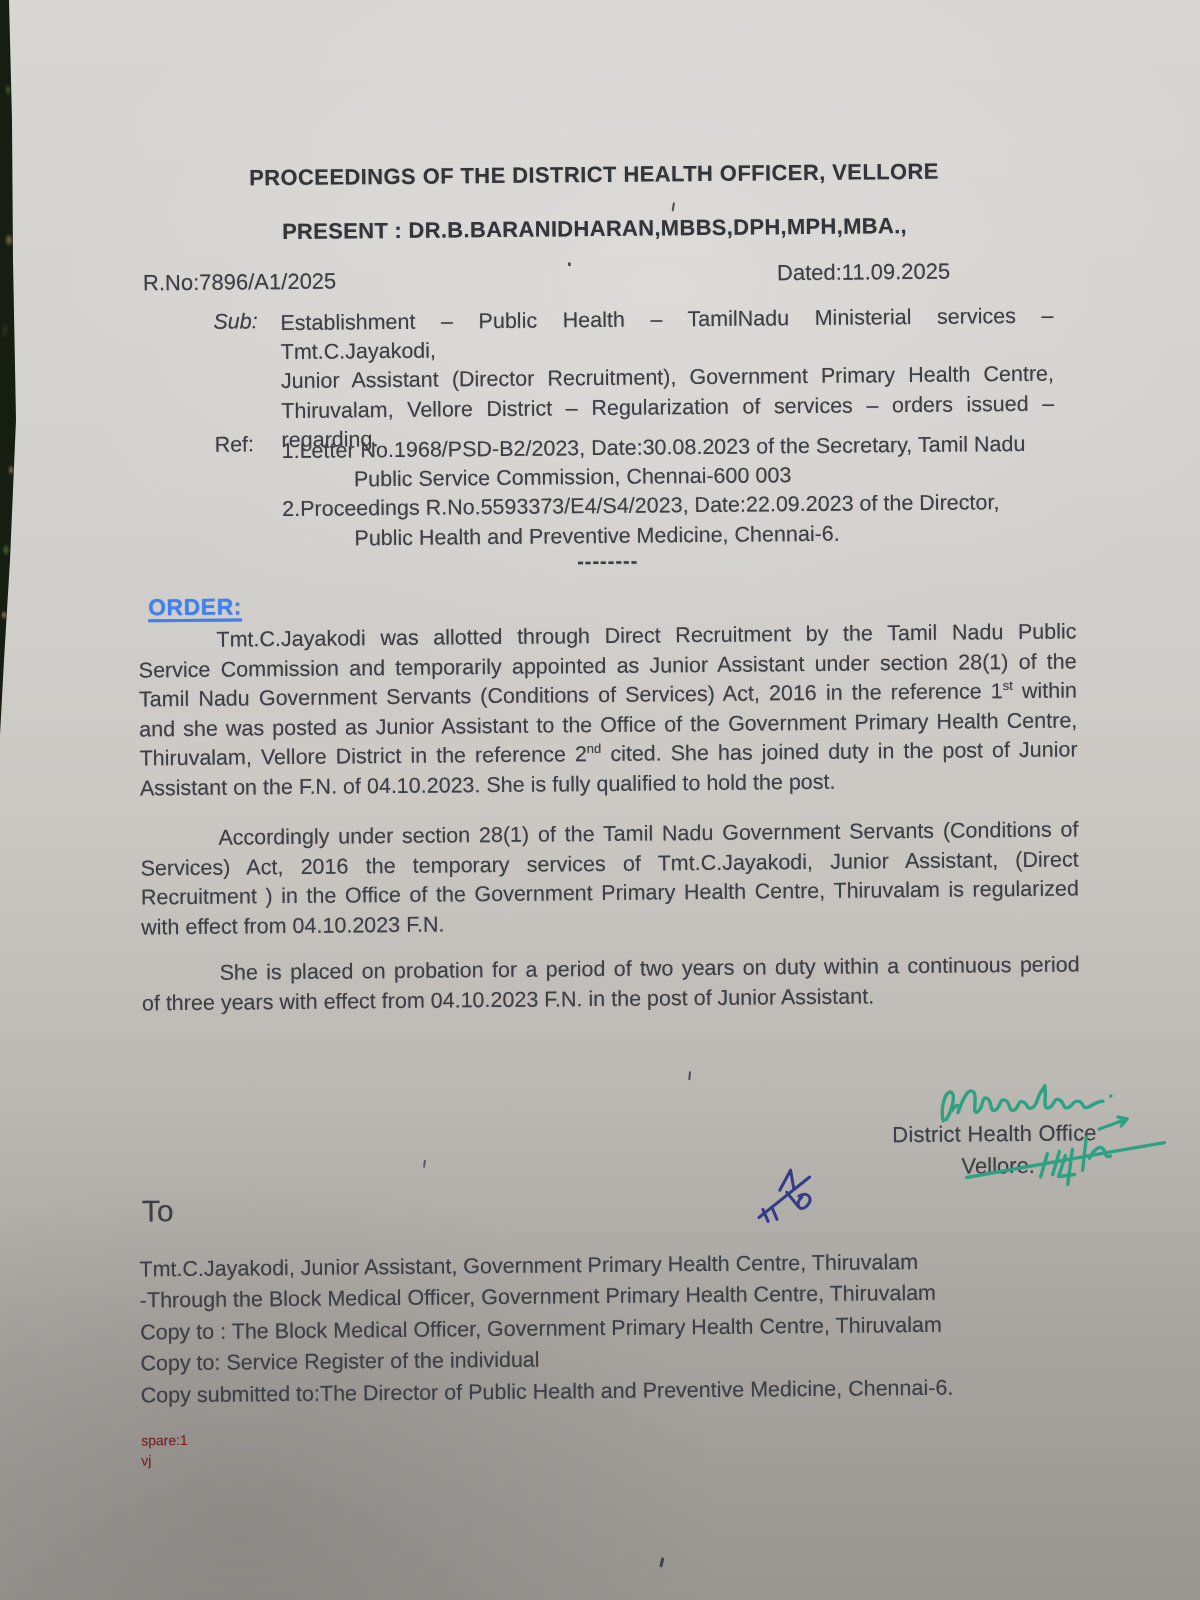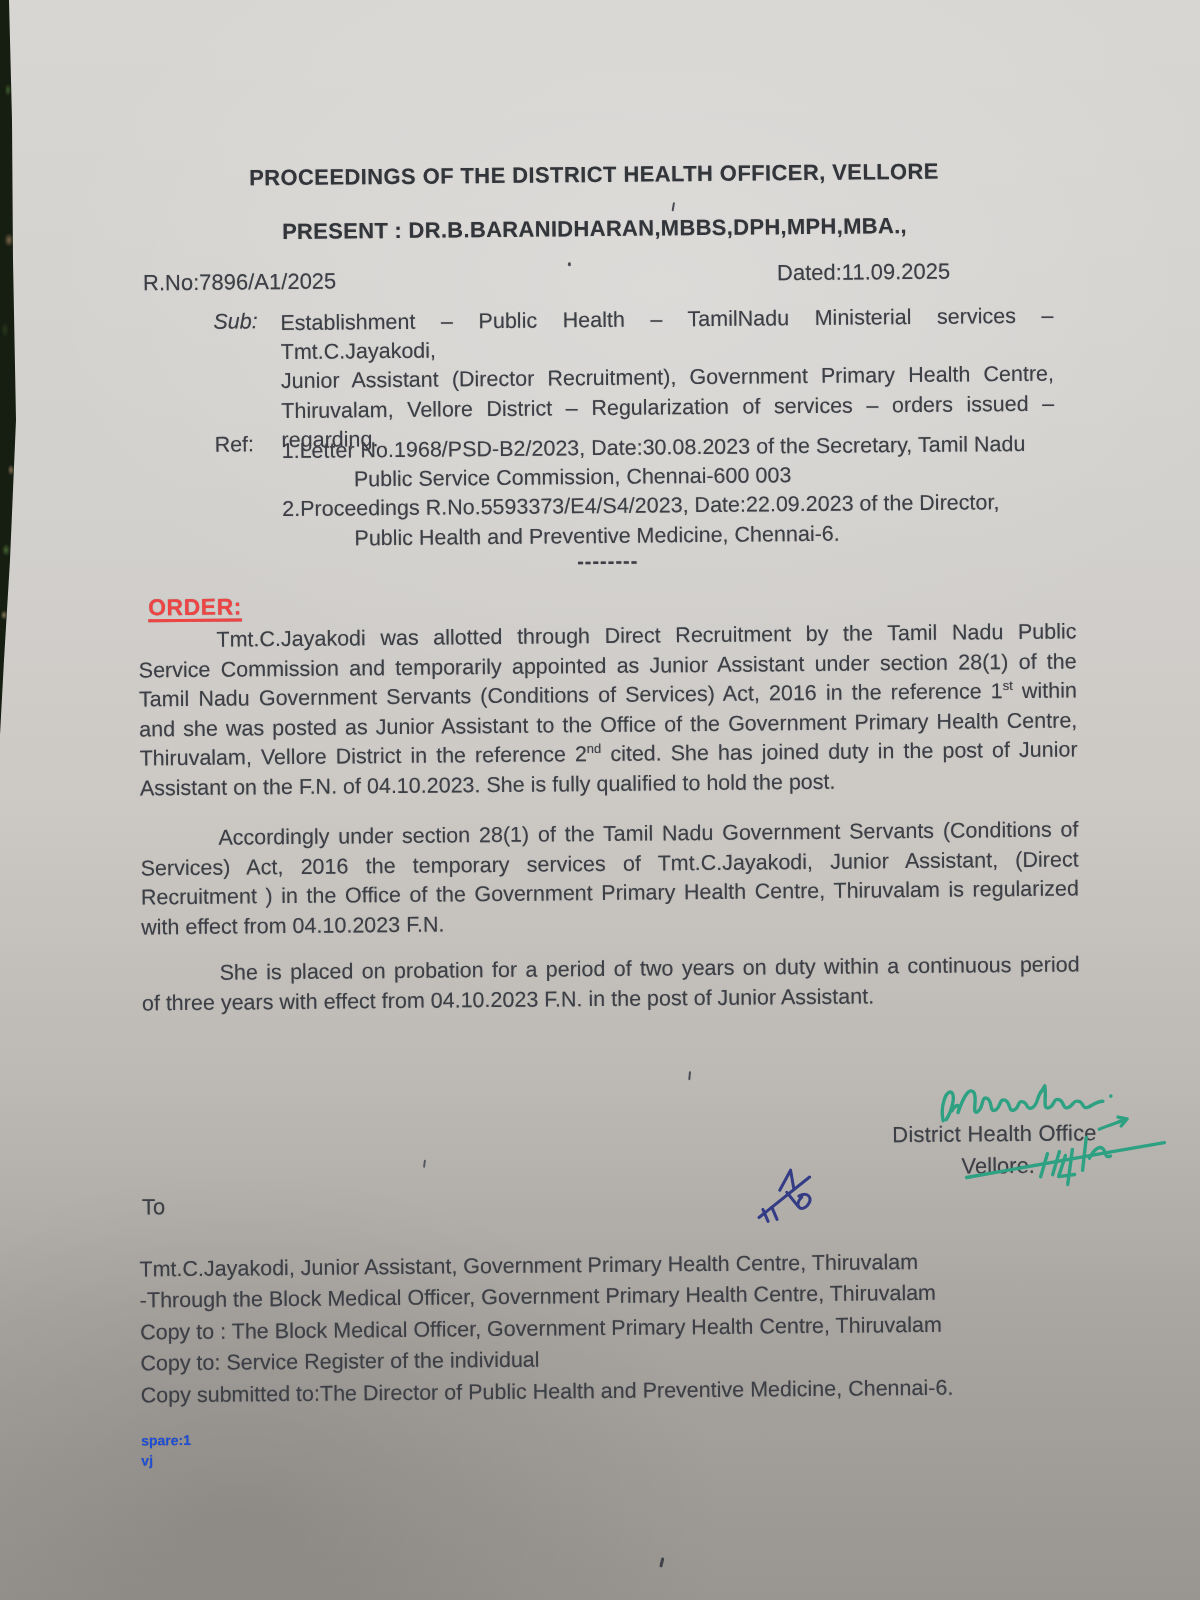--- a/index.html
+++ b/index.html
@@ -36,30 +36,30 @@
   .jline{text-align:justify;text-align-last:justify;}
   .last{text-align-last:left;}
   .ref-label{left:218px;top:429px;}
   .ref-line{font-size:21.5px;}
   .ref1{left:285px;top:436px;}
   .ref2{left:357px;top:465px;}
   .ref3{left:285px;top:494px;}
   .ref4{left:357px;top:524px;}
   .sep{left:510px;top:550px;width:200px;text-align:center;font-weight:700;font-size:20px;letter-spacing:1px;}
   .order-h{left:150px;top:590px;font-size:23px;font-weight:700;letter-spacing:0.5px;
-    text-decoration:underline;text-decoration-thickness:2.5px;text-underline-offset:4px;color:#ef4444;text-align:right;}
+    text-decoration:underline;text-decoration-thickness:2.5px;text-underline-offset:4px;color:#3b82f6;text-align:right;}
   .para{left:140px;width:938px;font-size:21.5px;line-height:29.6px;}
   .p1{top:622px;} .p2{top:820px;} .p3{top:955px;}
   .indent{padding-left:78px;box-sizing:border-box;}
   .sup{vertical-align:super;font-size:13px;line-height:0;}
   .sig-office{left:889px;top:1125px;font-size:22px;letter-spacing:0.2px;}
   .sig-place{left:958px;top:1157px;font-size:22px;}
-  .to-label{left:138px;top:1190px;font-size:22px;}
+  .to-label{left:138px;top:1190px;font-size:30px;}
   .addr{left:135px;top:1250px;width:950px;font-size:21.5px;line-height:31.4px;}
-  .footer{left:135px;top:1426px;font-size:14px;font-weight:700;line-height:20px;color:#1d4ed8;}
+  .footer{left:135px;top:1426px;font-size:14px;font-weight:400;line-height:20px;color:#7f1d1d;}
   .speck{position:absolute;background:#4a4e54;border-radius:2px;}
   .s1{left:573px;top:262px;width:3px;height:4px;}
   .s2{left:678px;top:203px;width:2px;height:9px;transform:rotate(10deg);}
   .s3{left:686px;top:1072px;width:2px;height:9px;transform:rotate(6deg);}
   .s4{left:420px;top:1158px;width:2px;height:8px;transform:rotate(8deg);background:#555962;}
   .s5{left:653px;top:1558px;width:3px;height:10px;transform:rotate(14deg);background:#3f434a;}
   svg{position:absolute;overflow:visible;}
 </style>
 </head>
 <body>

